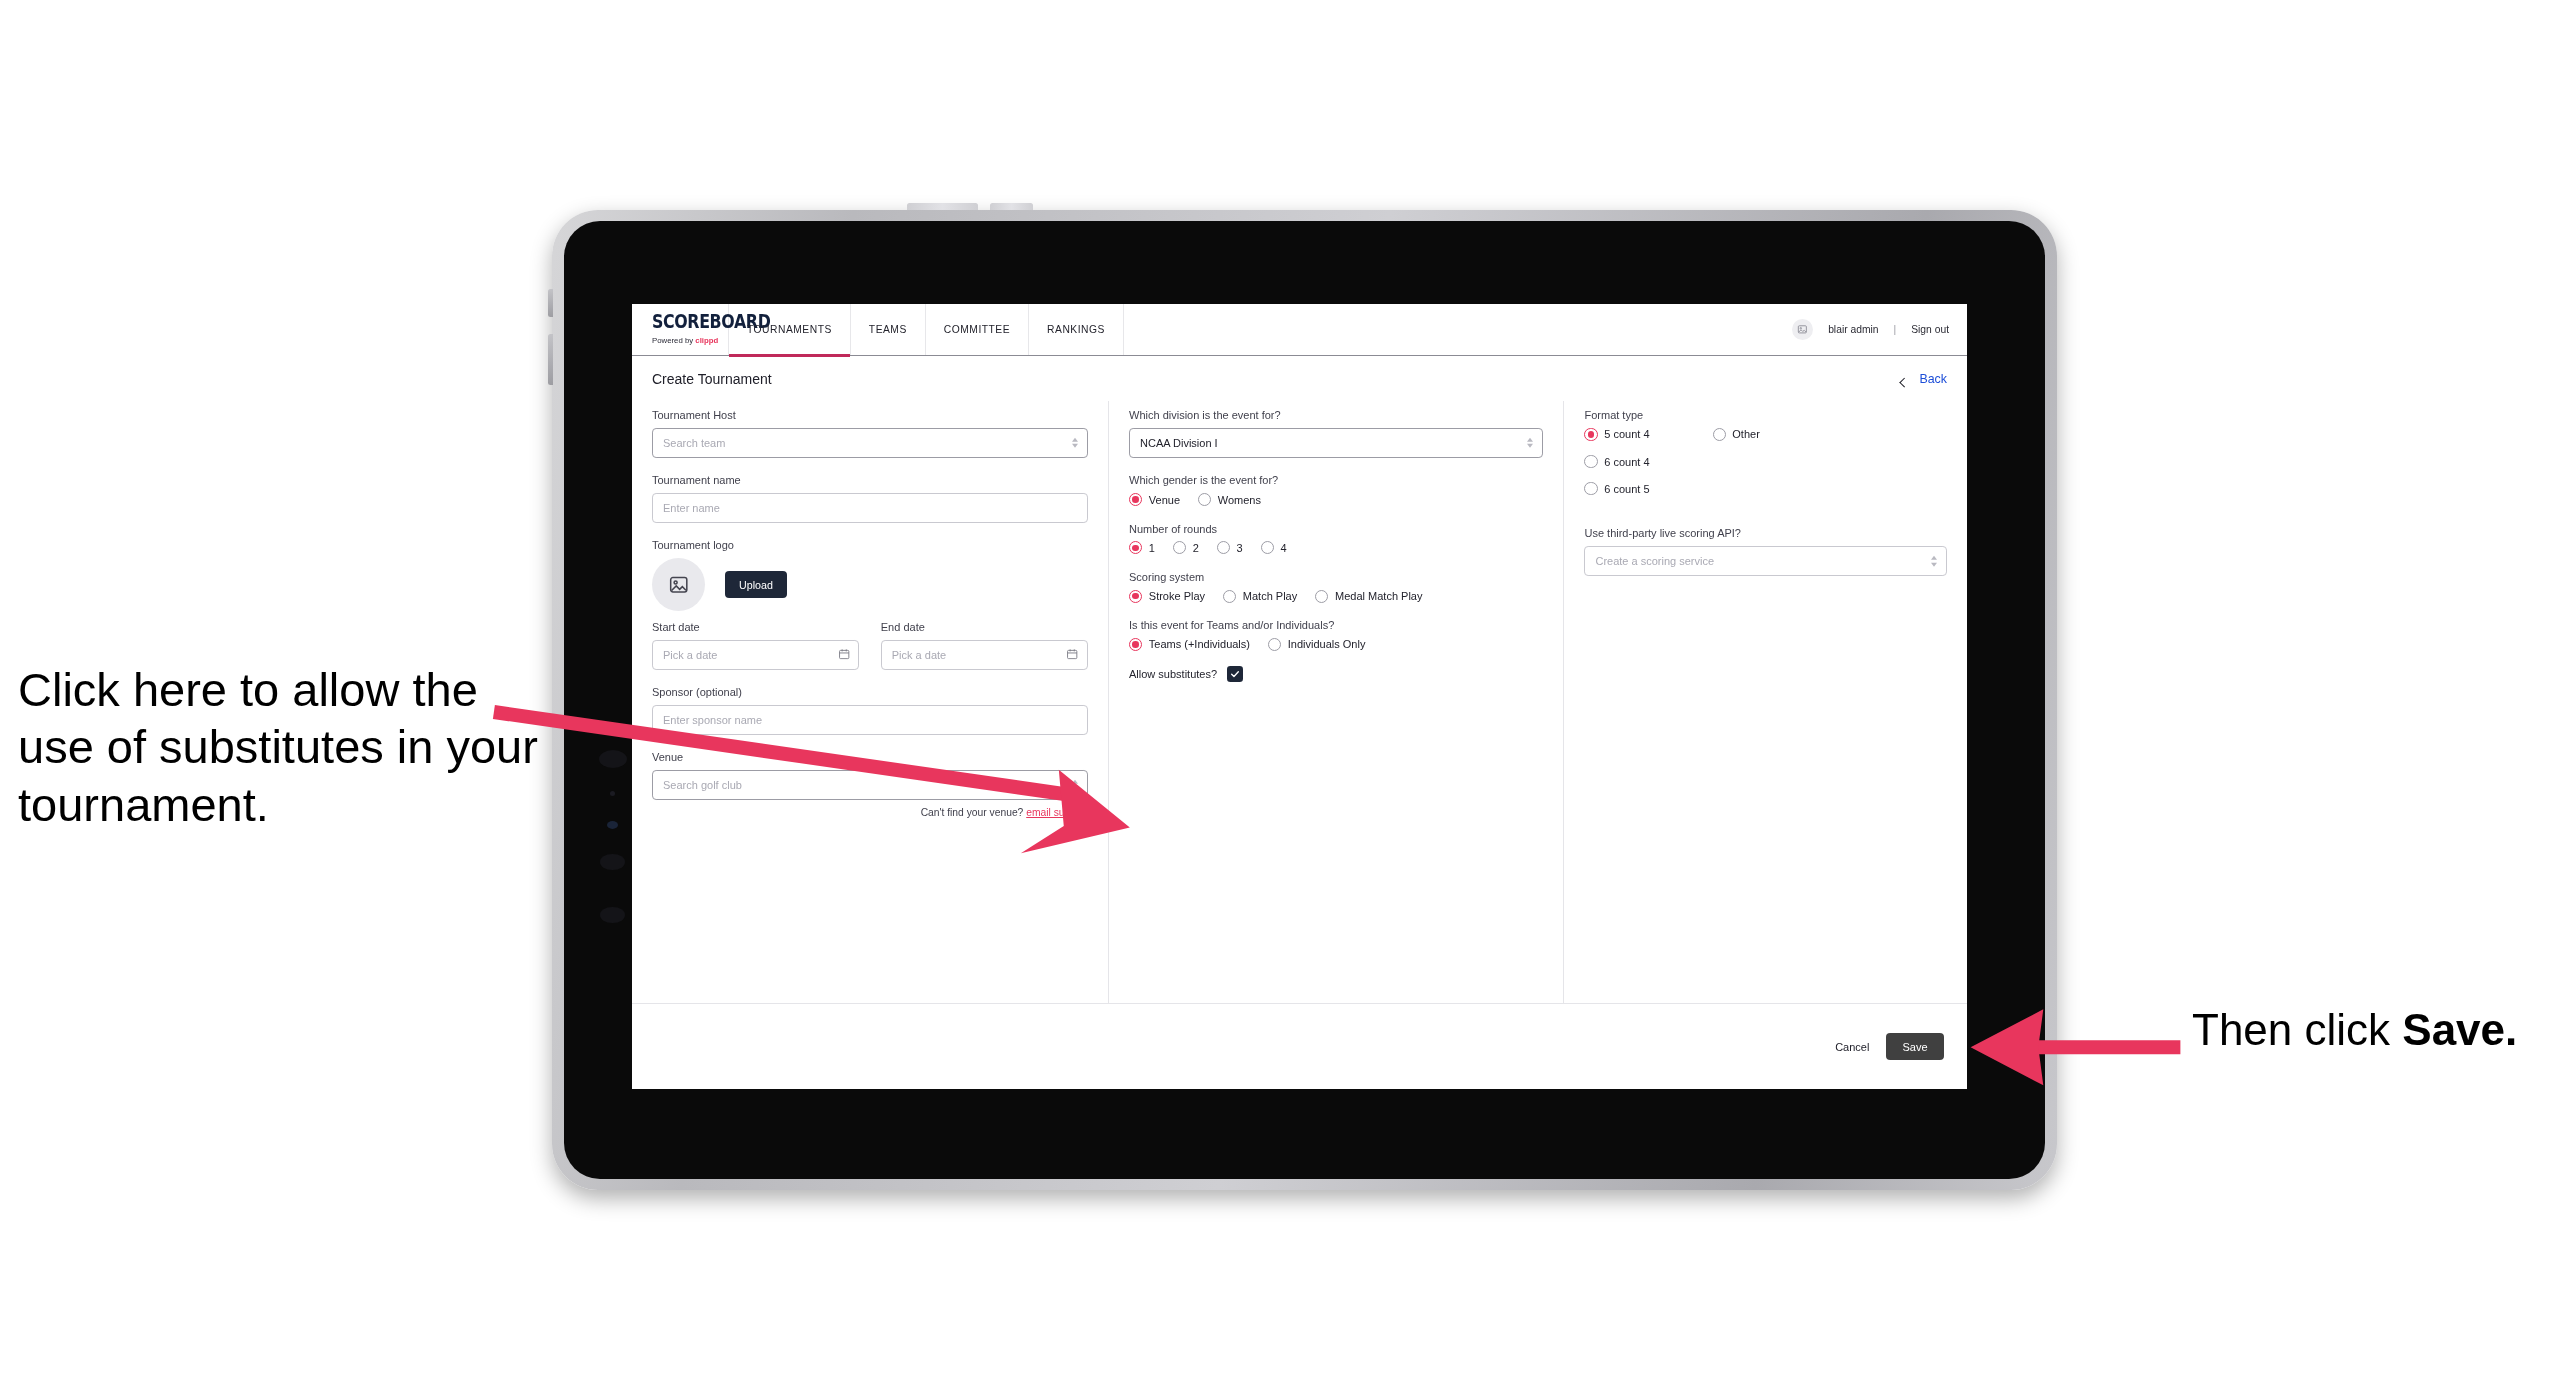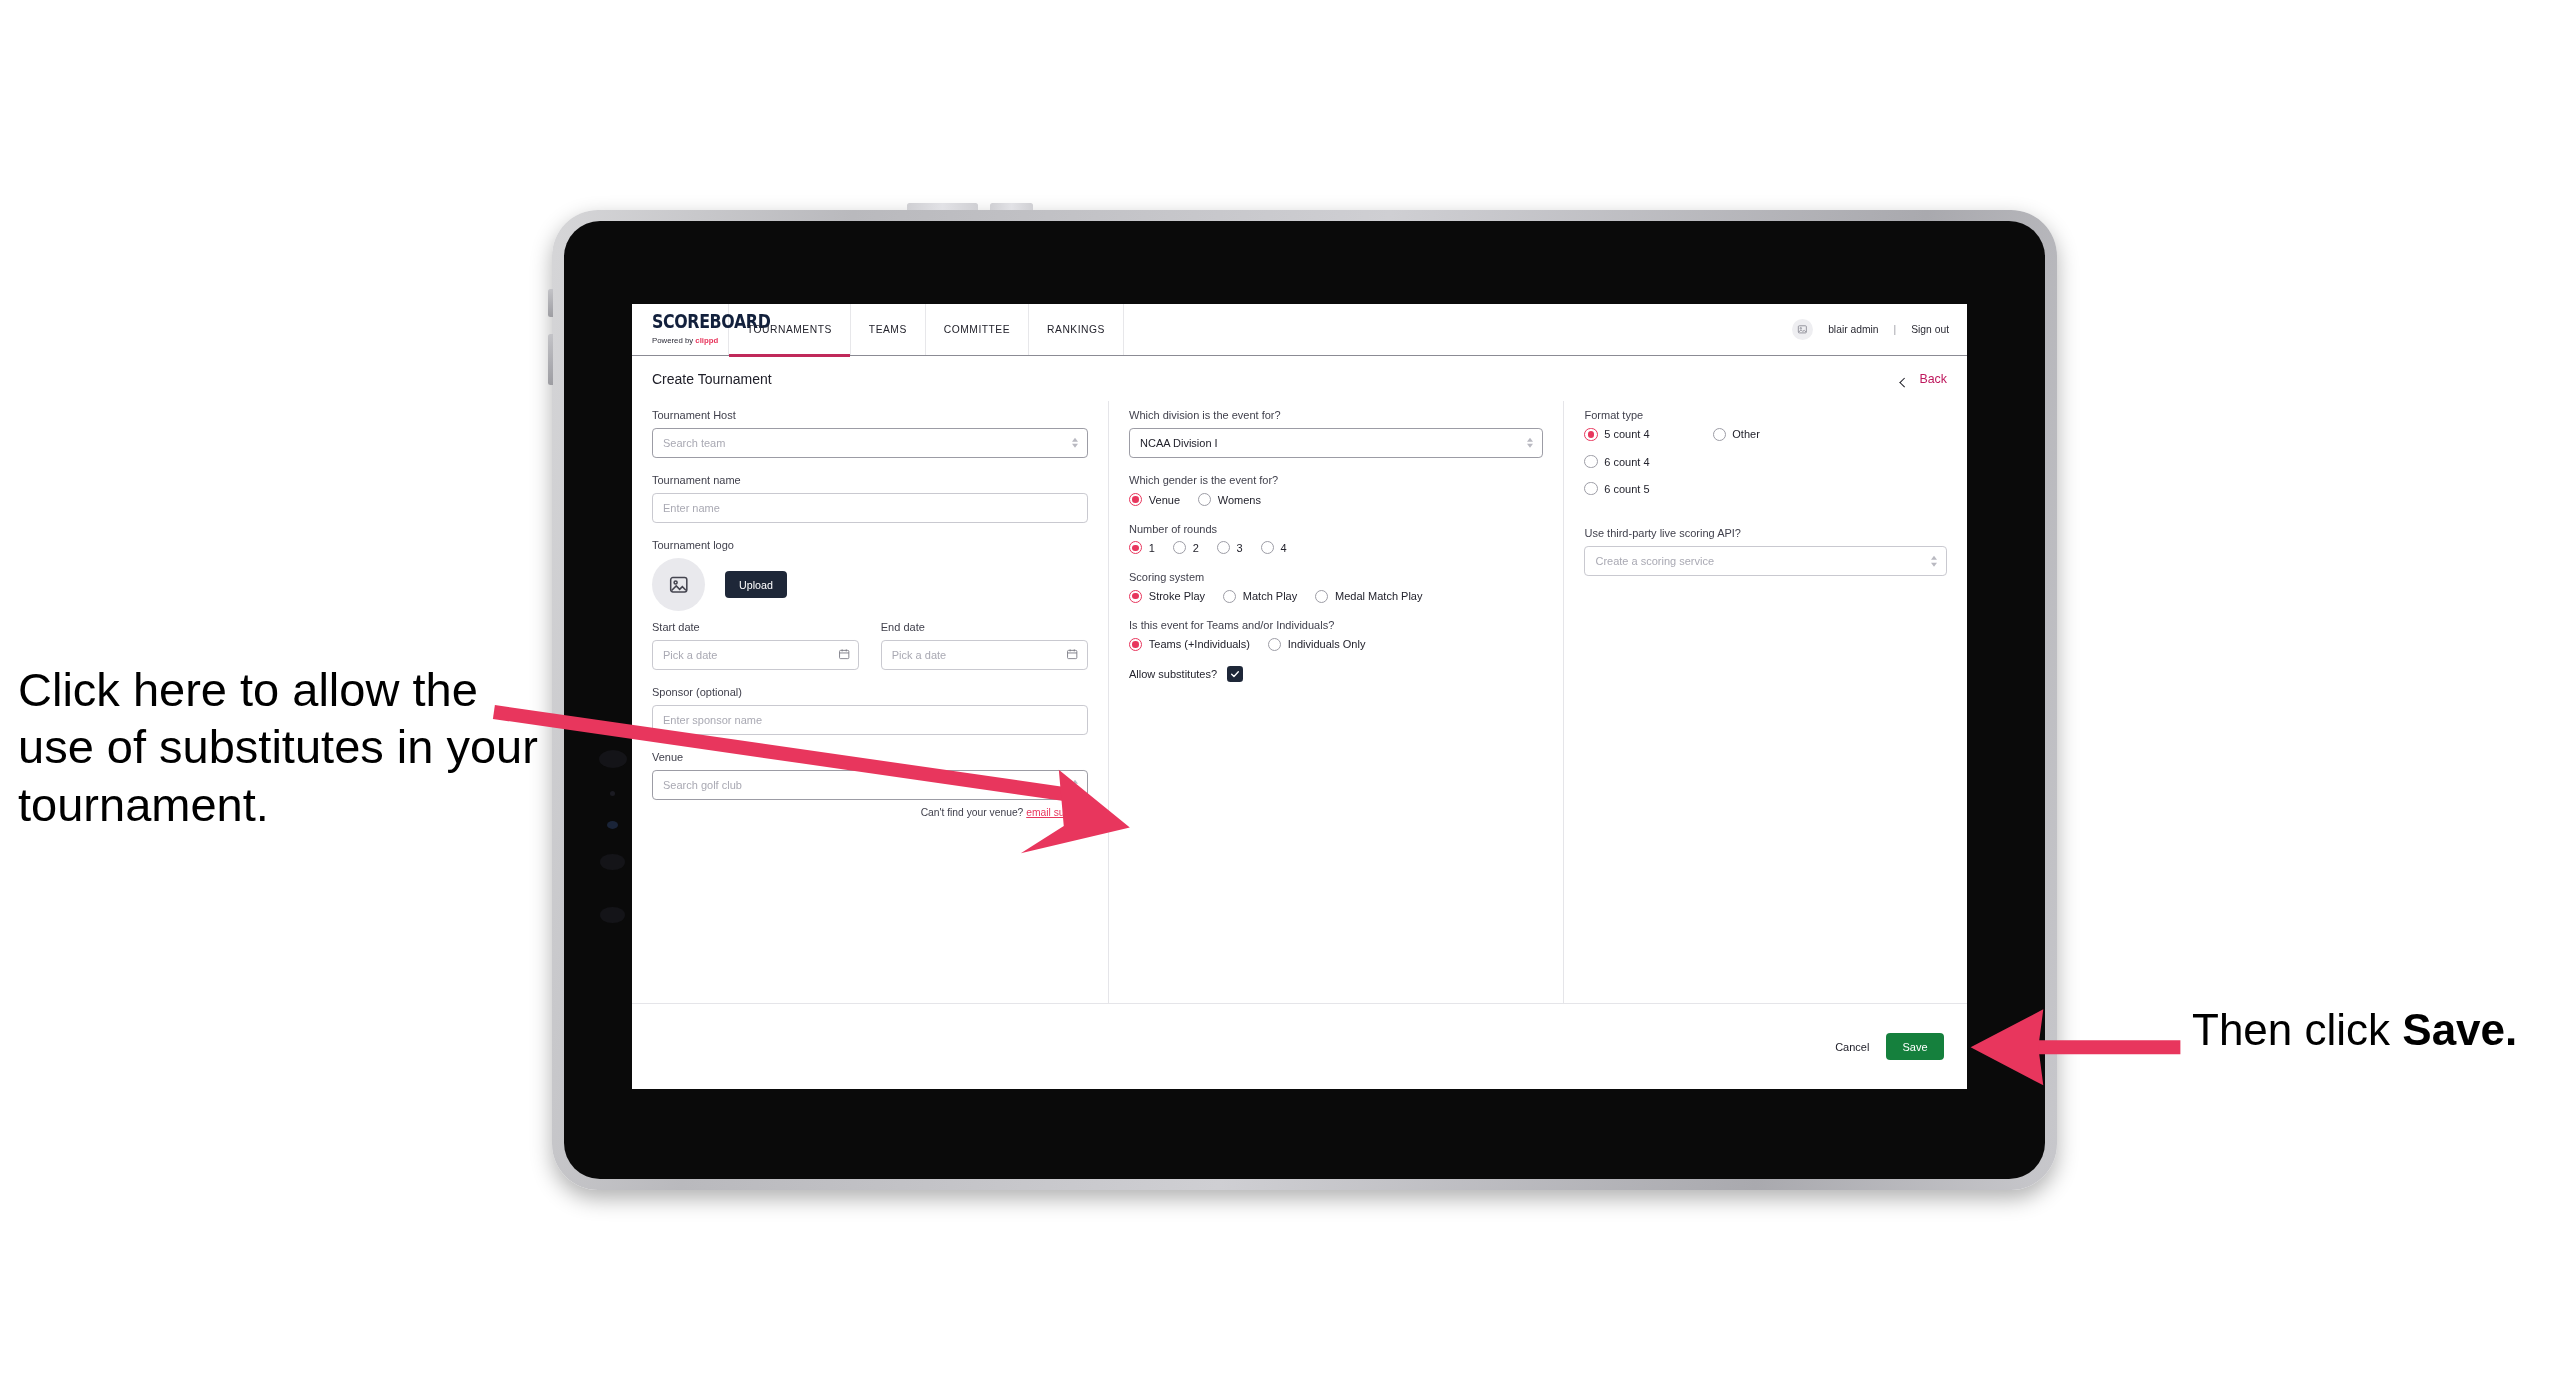--- a/index.html
+++ b/index.html
@@ -107,21 +107,21 @@
   .nav-user a { color: #2b2b34; text-decoration: none; cursor: pointer; }
 
   
   .titlerow {
     height: 45px; display: flex; align-items: center;
     padding: 0 20px; justify-content: space-between;
   }
   .page-title { font-size: 14px; color: #20202a; }
   .back-link {
     display: flex; align-items: flex-end; gap: 12px;
-    font-size: 12.4px; color: #be185d; cursor: pointer;
+    font-size: 12.4px; color: #1d4ed8; cursor: pointer;
   }
   .chev-left {
     width: 6.6px; height: 6.6px; border-left: 1.3px solid #16161f;
     border-bottom: 1.3px solid #16161f; transform: rotate(45deg);
   }
 
   
   .columns { display: flex; height: 602px; }
   .col { padding: 8.3px 20px 0 20px; }
   .col1 { width: 486px; border-right: 0.8px solid #e5e5e9; }
@@ -187,21 +187,21 @@
   .fmt-col .radio-item { margin-bottom: 14px; text-align: center; }
 
   
   .appfooter {
     height: 86px; border-top: 0.8px solid #e5e5e9;
     display: flex; align-items: center; justify-content: flex-end;
     gap: 16.5px; padding-right: 23px;
   }
   .btn-cancel { background: none; border: none; font-size: 11px; color: #1c1c26; cursor: pointer; }
   .btn-save {
-    background: #15803d; color: #fff; border: none; cursor: pointer;
+    background: #404040; color: #fff; border: none; cursor: pointer;
     font-size: 11px; padding: 7.4px 16.5px; border-radius: 4.1px;
   }
 
   
   .anno {
     position: absolute; font-family: "Liberation Sans", sans-serif;
     color: #000; line-height: 1.22;
   }
   .anno-left { left: 18px; top: 661px; width: 529px; font-size: 47px; }
   .anno-right { left: 2192px; top: 1003px; width: 363px; font-size: 44px; }

